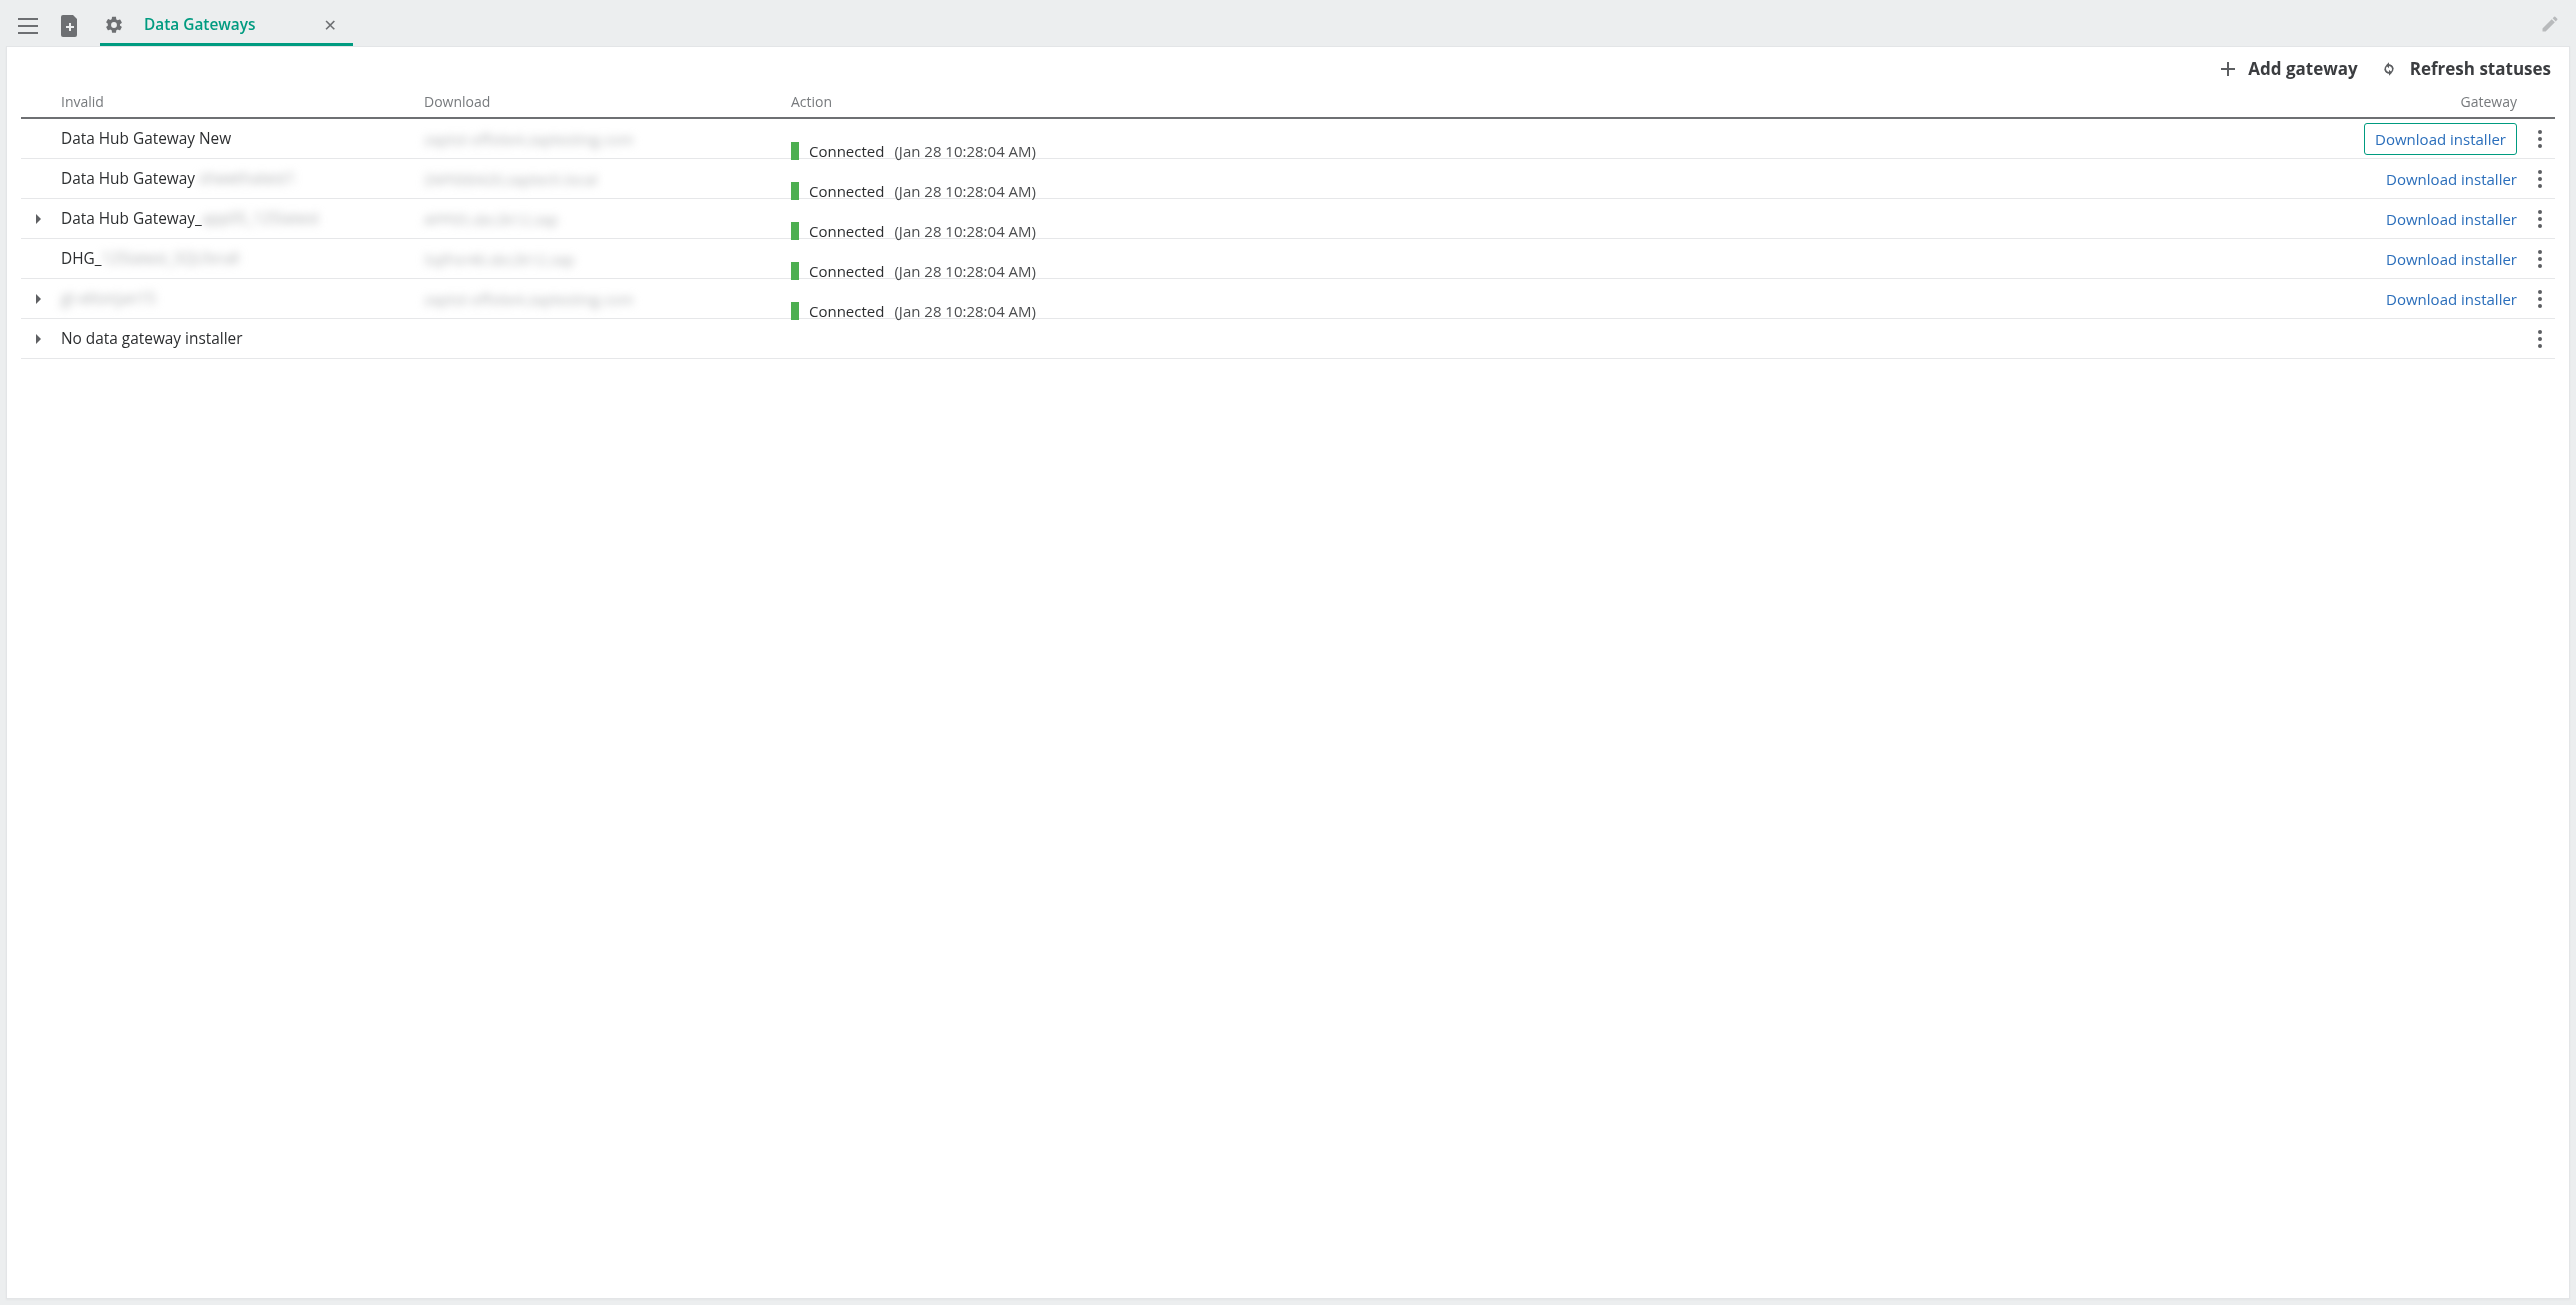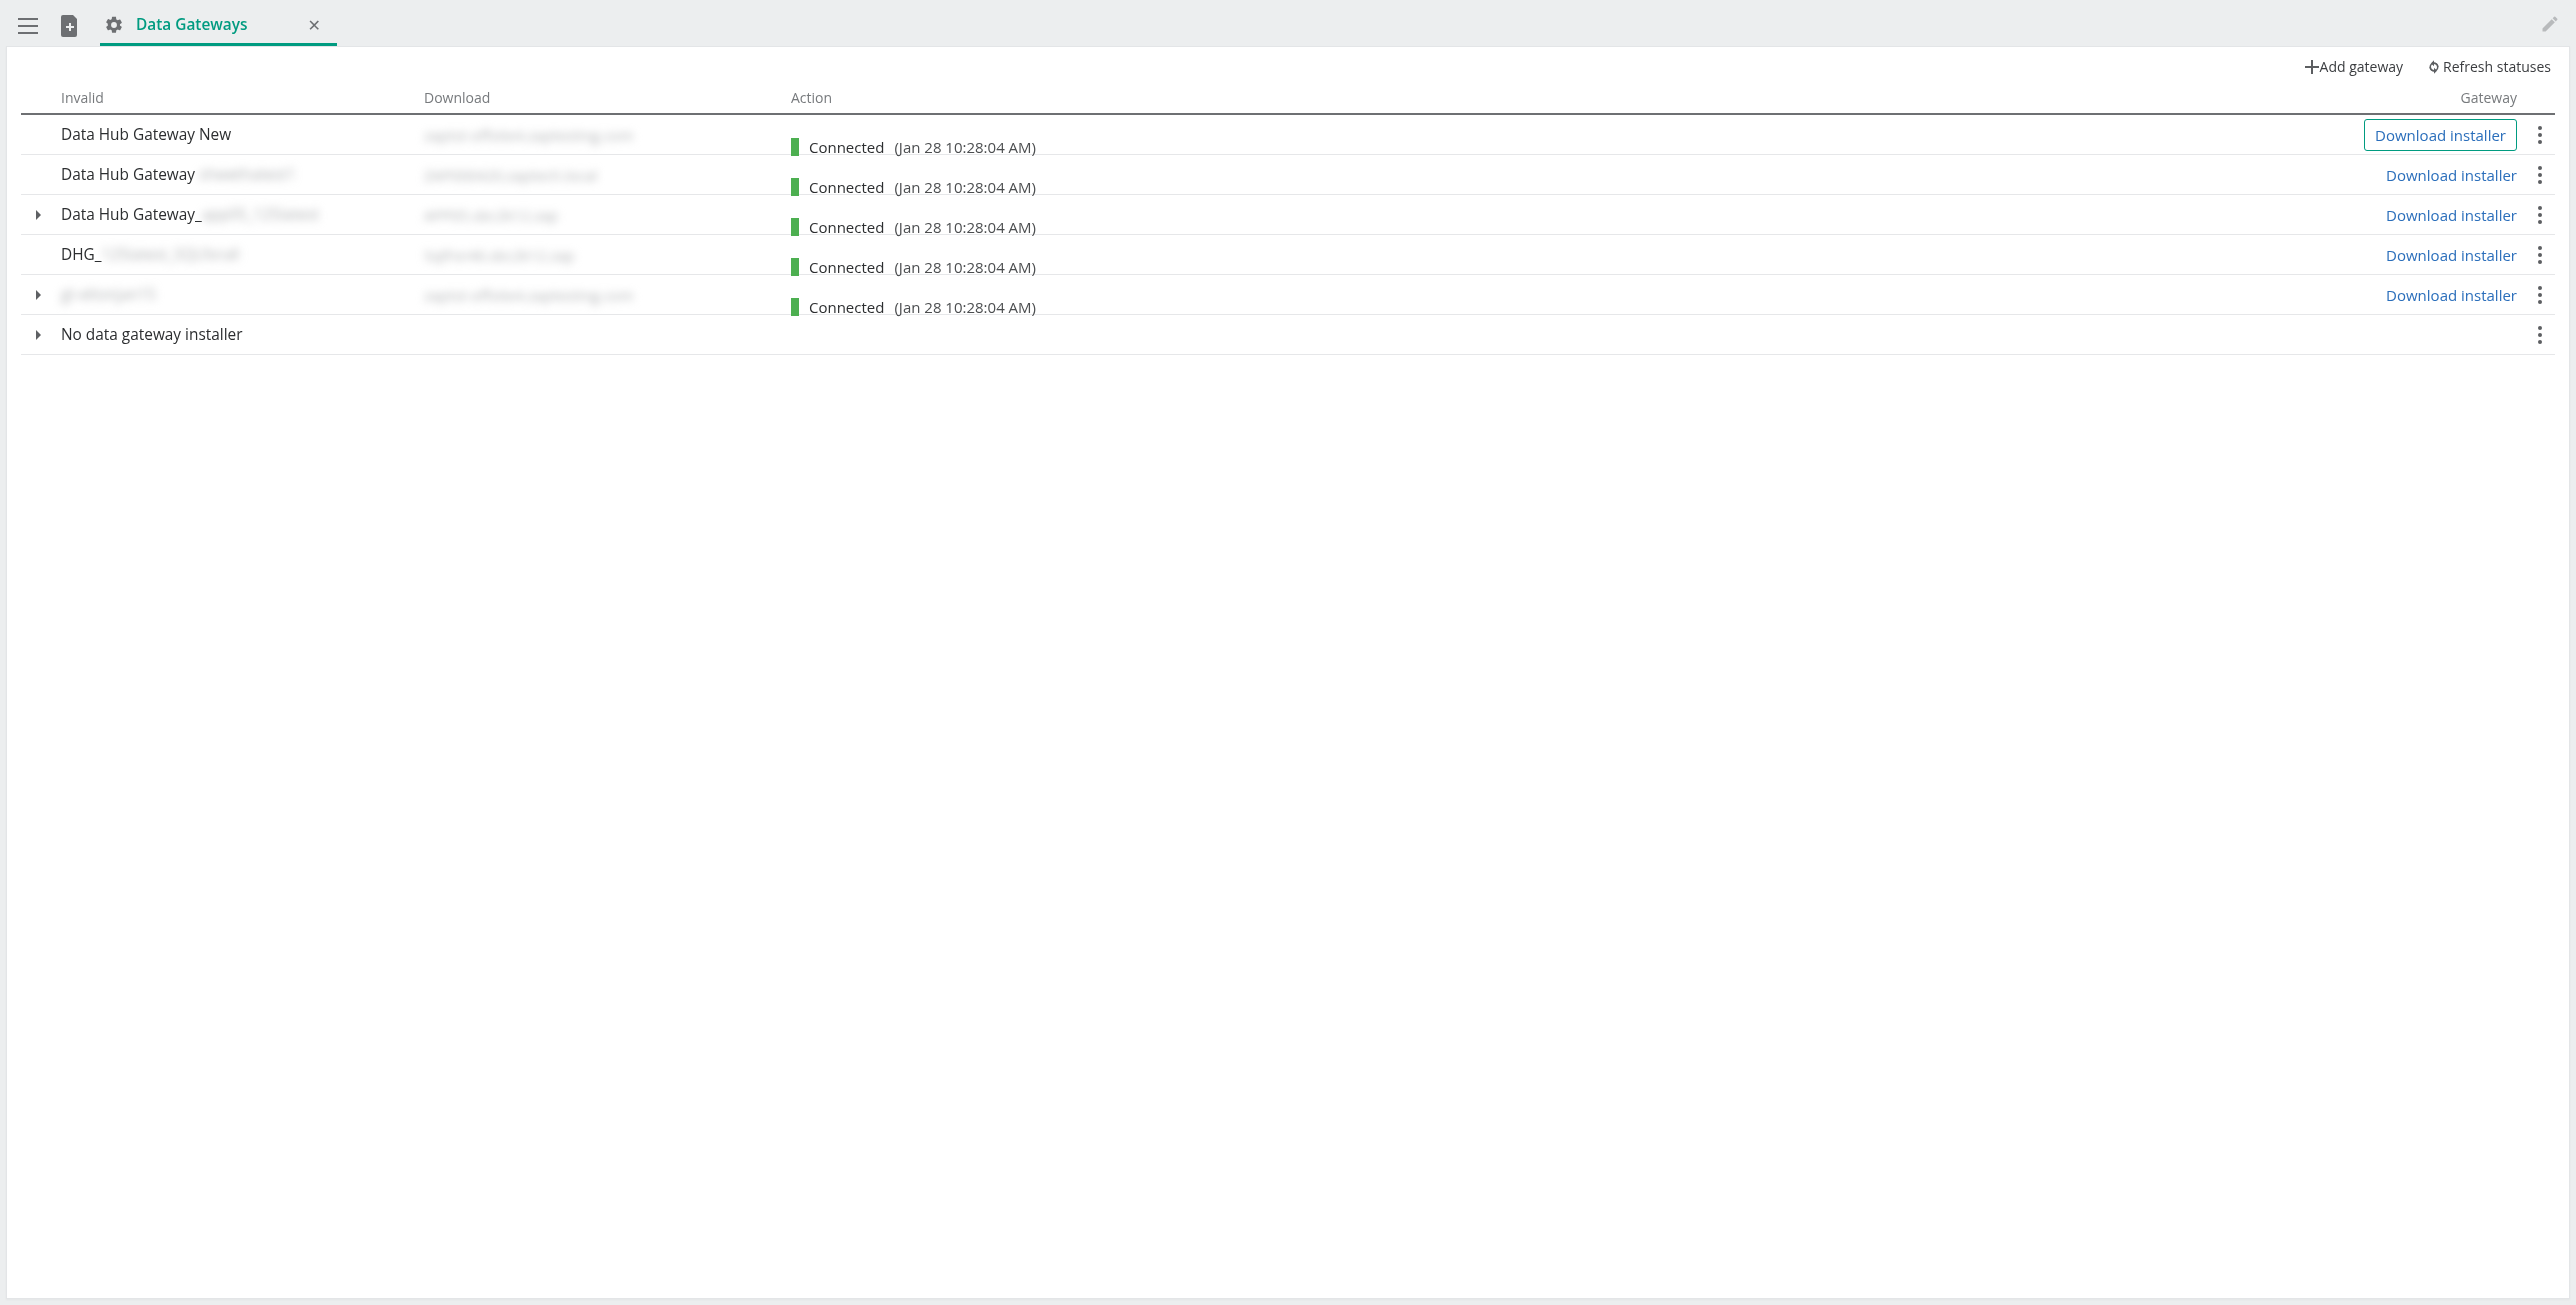--- a/index.html
+++ b/index.html
@@ -31,21 +31,21 @@
     cursor: pointer;
     margin-right: 10px;
   }
   .topbar .tab {
     display: flex;
     align-items: center;
     height: 40px;
     padding: 0 10px 0 4px;
     border-bottom: 3px solid #009b80;
     margin-left: 4px;
-    gap: 12px;
+    gap: 20px;
   }
   .topbar .tab .tab-icon { color: #6d6f72; display:flex; align-items:center; }
   .topbar .tab .tab-label {
     color: #009b80;
     font-weight: 600;
     font-size: 15.4px;
   }
   .topbar .tab .tab-close {
     margin-left: 42px;
     color: #6d6f72;
@@ -70,24 +70,25 @@
     overflow: hidden;
   }
   .panel-actions {
     display: flex;
     justify-content: flex-end;
     align-items: center;
     gap: 22px;
     padding: 10px 18px 6px 18px;
   }
   .panel-actions .action {
-    display: inline-flex; align-items: center; gap: 0;
+    display: inline-flex; align-items: center; gap: 12px;
     color: #3b3d40;
     cursor: pointer;
-    font-size: 14px;
+    font-size: 17px;
+    font-weight: bold;
   }
   .panel-actions .action .aicon { color: #5c5e61; display:flex; }
   
   .table-wrap { padding: 0 14px; }
   .thead {
     display: flex;
     border-bottom: 2px solid #6e7073;
     padding: 6px 0 6px 0;
     color: #777a7d;
     font-size: 14px;

